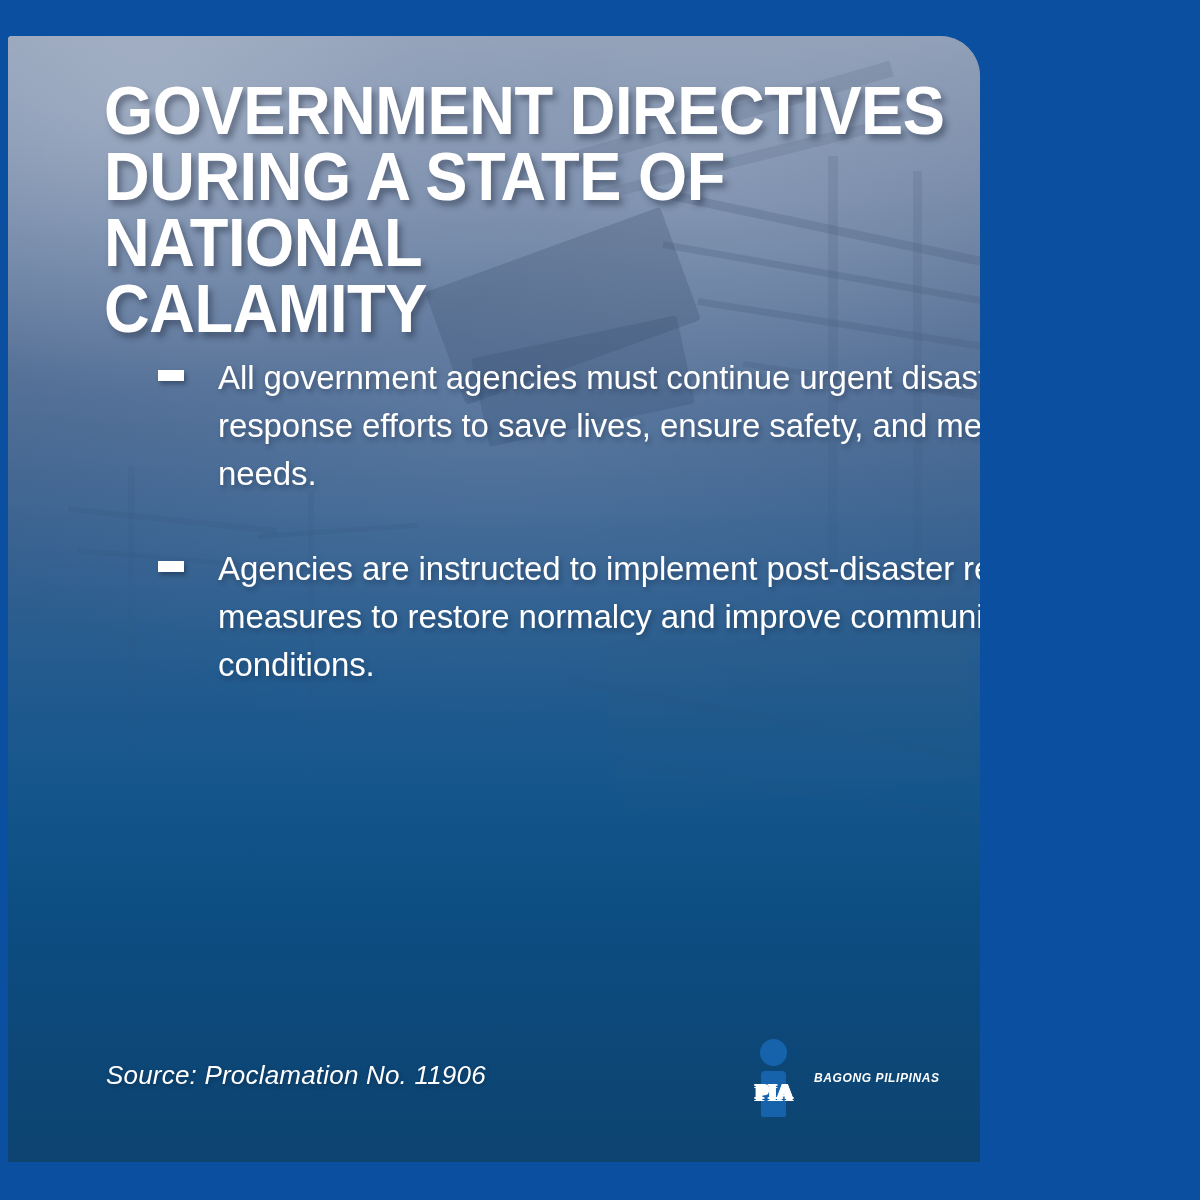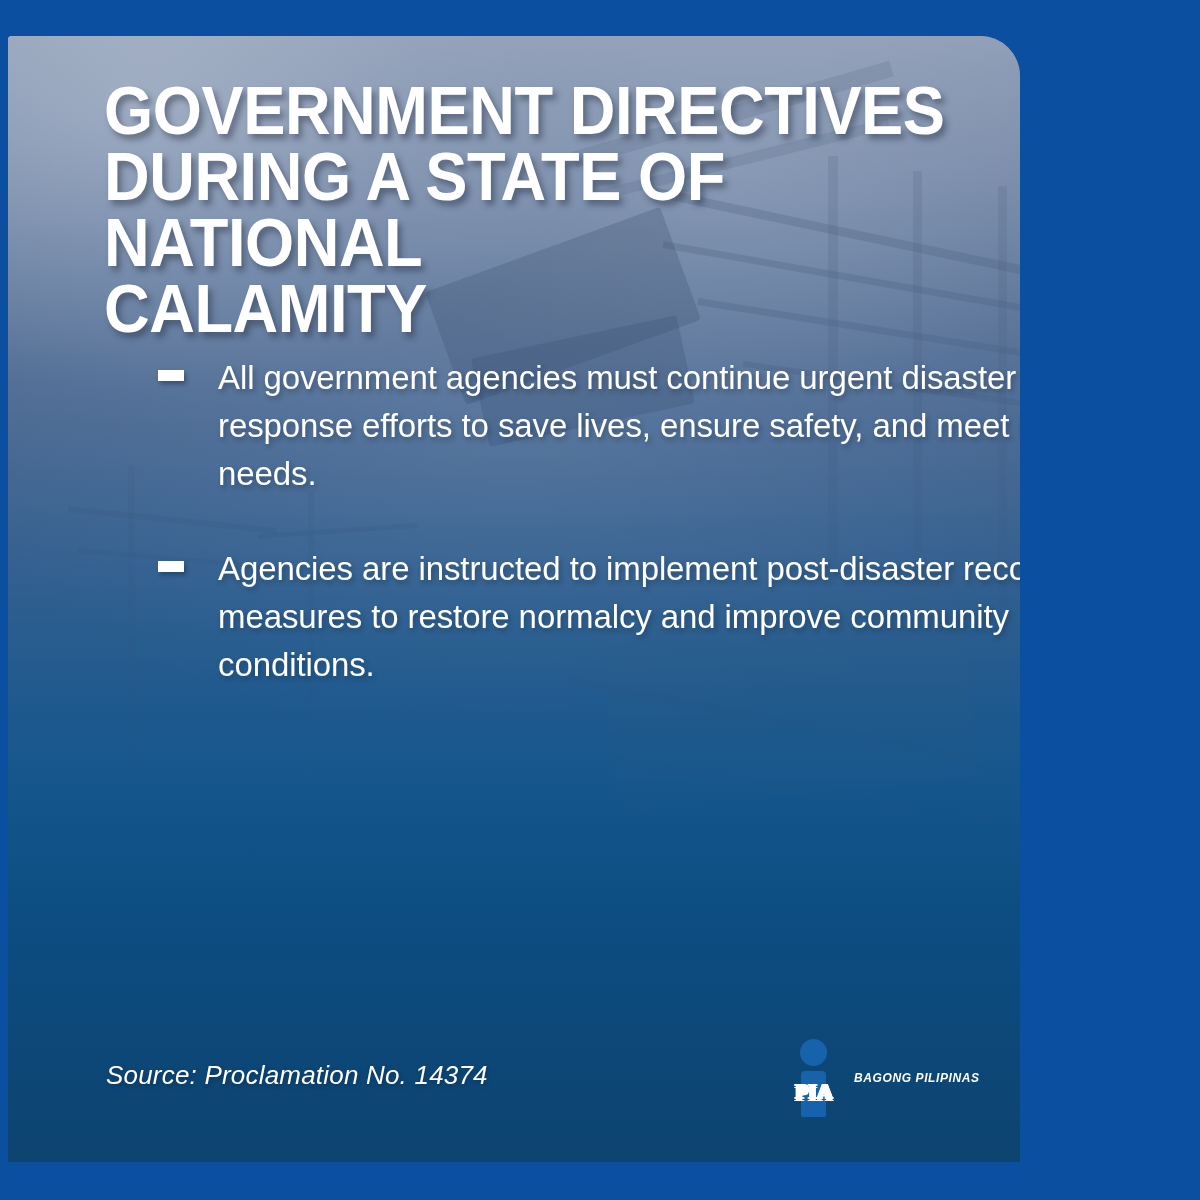--- a/index.html
+++ b/index.html
@@ -27,21 +27,20 @@
   #card {
     position: absolute;
     left: 8px;
     top: 36px;
     width: 972px;
     height: 1126px;
     border-top-right-radius: 40px;
     border-top-left-radius: 4px;
     overflow: hidden;
     background: #4d5f7d;
-    padding-left: 40px;
   }
 
   
   #photo {
     position: absolute;
     inset: 0;
     background:
       
       radial-gradient(ellipse 620px 400px at 14% 6%, rgba(226,232,240,0.95) 0%, rgba(205,214,228,0.45) 45%, rgba(190,200,216,0) 72%),
       
@@ -302,21 +301,21 @@
 
         <div class="bullet">
           <span class="bullet-marker"></span>
           <span class="bullet-text">Agencies are instructed to implement post-disaster recovery measures to restore normalcy and improve community conditions.</span>
         </div>
 
 
 
       </div>
 
-      <div id="source">Source: Proclamation No. 14374</div>
+      <div id="source">Source: Proclamation No. 11906</div>
 
       <div id="logos">
 
         <div id="pia-logo">
           <div id="pia-mark">
             <div class="pia-head"></div>
             <div class="pia-body"></div>
             <div class="pia-word">PIA</div>
           </div>
         </div>

